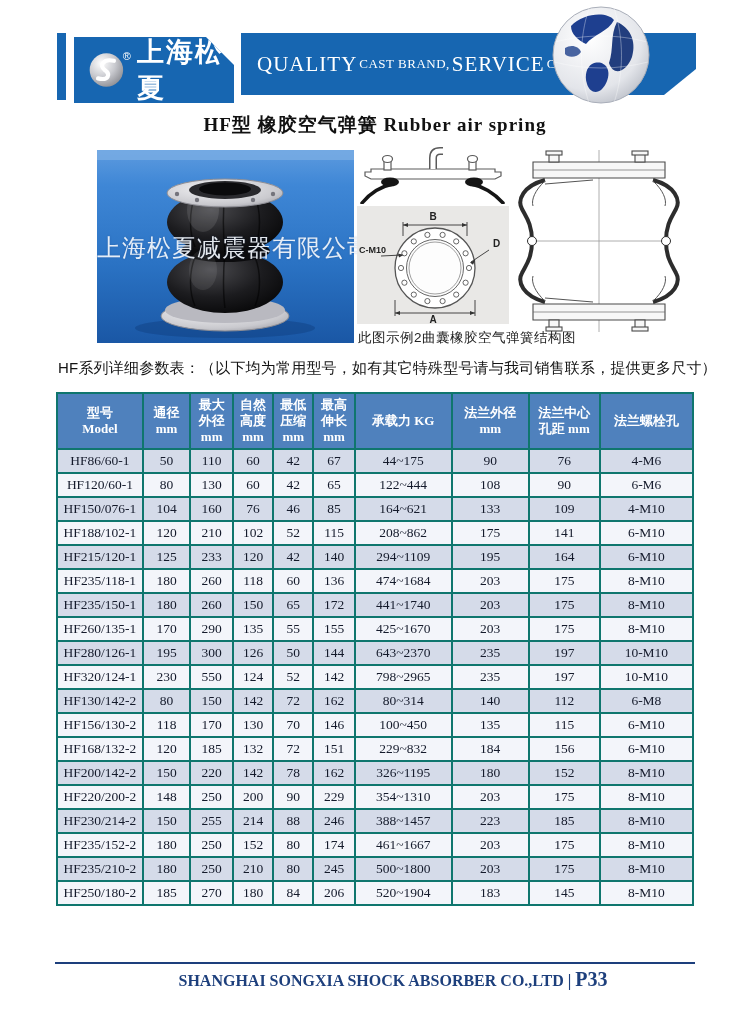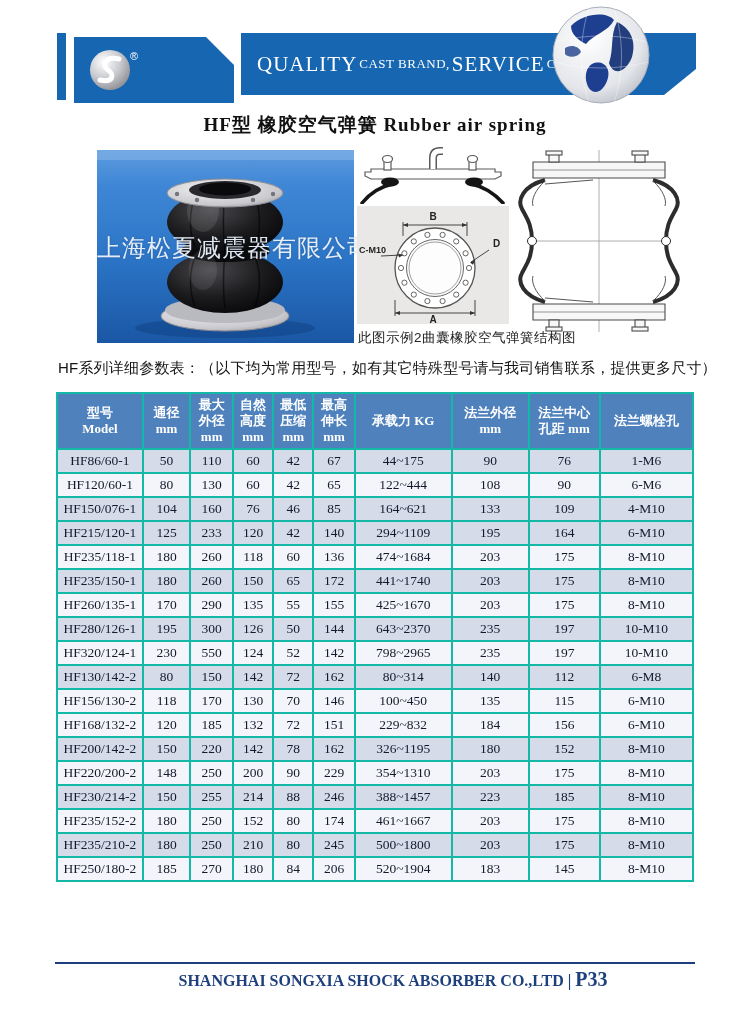--- a/index.html
+++ b/index.html
@@ -34,21 +34,21 @@
   .diag-top{left:357px;top:146px;width:152px;height:58px;}
   .diag-flange{left:357px;top:206px;width:152px;height:118px;background:#e9e8e6;}
   .diag-section{left:515px;top:150px;width:168px;height:182px;}
   .diag-caption{left:358px;top:329px;width:330px;color:#222;font-size:13.5px;letter-spacing:.5px;}
 
   
   .intro{left:58px;top:359px;width:660px;color:#141414;font-size:15px;letter-spacing:.2px;}
 
   
   .spec-table{left:56px;top:392px;width:638px;}
-  table{border-collapse:separate;border-spacing:2px;width:638px;table-layout:fixed;background:#14b8a6;}
+  table{border-collapse:separate;border-spacing:2px;width:638px;table-layout:fixed;background:#0f766e;}
   th{background:#4f81bd;color:#fff;font-weight:bold;font-size:13px;line-height:16px;
      text-align:center;vertical-align:middle;padding:3px 1px;white-space:pre-line;
      font-family:"Liberation Serif","DejaVu Serif",serif;}
   td{background:#f3f5fa;text-align:center;font-size:13.5px;height:20px;line-height:20px;
      padding:1px 2px;color:#141a2b;font-family:"Liberation Serif","DejaVu Serif",serif;
      overflow:hidden;white-space:nowrap;}
   tr.shade td{background:#d5dbe9;}
 
   
   .footer-rule{left:55px;top:962px;width:640px;border-top:2px solid #1d3f7c;height:0;}
@@ -68,20 +68,21 @@
       <radialGradient id="sph" cx="35%" cy="30%" r="75%">
         <stop offset="0%" stop-color="#ffffff"></stop>
           <stop offset="55%" stop-color="#c9cacf"></stop>
           <stop offset="100%" stop-color="#8f9096"></stop>
       </radialGradient>
     </defs>
     <circle cx="22" cy="22" r="20" fill="url(#sph)"></circle>
     <path d="M31 11 C18 8 13 17 20 22 C27 27 25 35 12 32" stroke="#ffffff" stroke-width="5" fill="none" stroke-linecap="round"></path>
   </svg>
   <span class="logo-reg">®</span>
+  <span class="logo-cn">上海松夏</span>
 </div>
 
 <div class="abs slogan">
   <span class="big">QUALITY</span>
   <span class="small">CAST BRAND,</span>
   <span class="big">SERVICE</span>
   <span class="small">CREAT VALUE</span>
 </div>
 
 <svg class="abs globe" viewBox="0 0 100 102">
@@ -307,21 +308,21 @@
         <tr class="shade">
           <td>HF86/60-1</td>
           <td>50</td>
           <td>110</td>
           <td>60</td>
           <td>42</td>
           <td>67</td>
           <td>44~175</td>
           <td>90</td>
           <td>76</td>
-          <td>1-M6</td>
+          <td>4-M6</td>
         </tr>
         <tr>
           <td>HF120/60-1</td>
           <td>80</td>
           <td>130</td>
           <td>60</td>
           <td>42</td>
           <td>65</td>
           <td>122~444</td>
           <td>108</td>
@@ -333,20 +334,32 @@
           <td>104</td>
           <td>160</td>
           <td>76</td>
           <td>46</td>
           <td>85</td>
           <td>164~621</td>
           <td>133</td>
           <td>109</td>
           <td>4-M10</td>
         </tr>
+        <tr>
+          <td>HF188/102-1</td>
+          <td>120</td>
+          <td>210</td>
+          <td>102</td>
+          <td>52</td>
+          <td>115</td>
+          <td>208~862</td>
+          <td>175</td>
+          <td>141</td>
+          <td>6-M10</td>
+        </tr>
         <tr class="shade">
           <td>HF215/120-1</td>
           <td>125</td>
           <td>233</td>
           <td>120</td>
           <td>42</td>
           <td>140</td>
           <td>294~1109</td>
           <td>195</td>
           <td>164</td>

